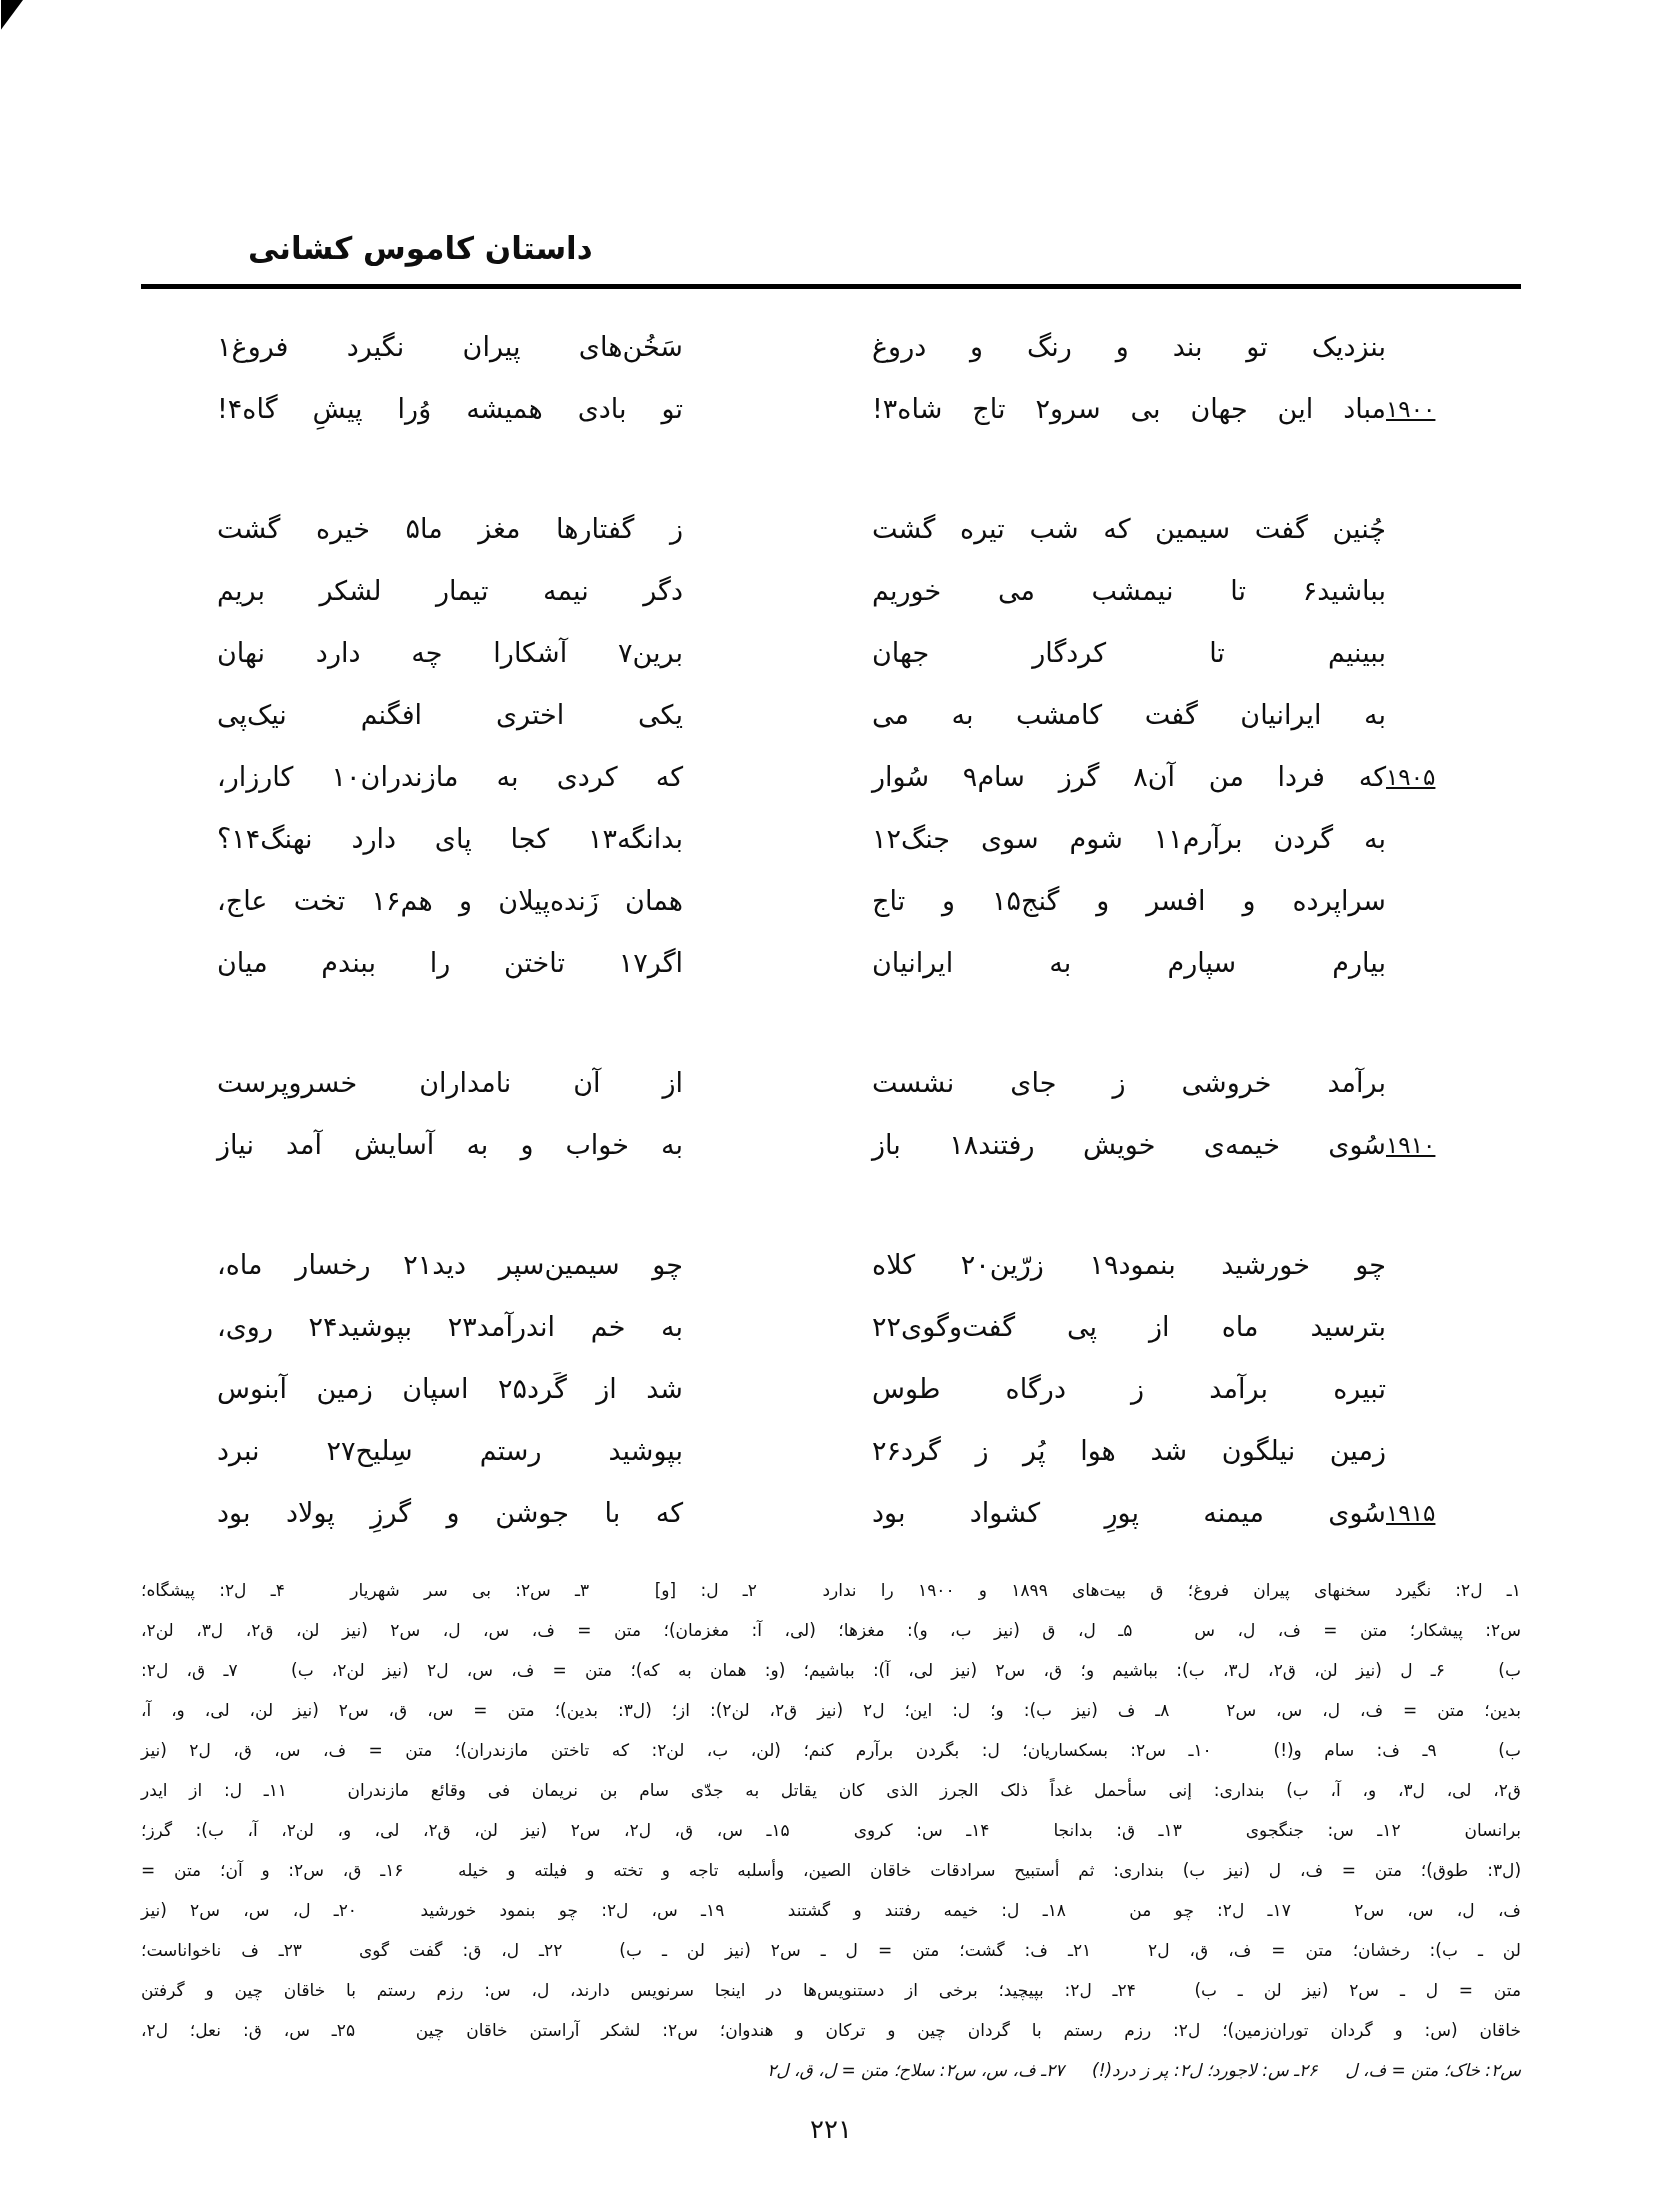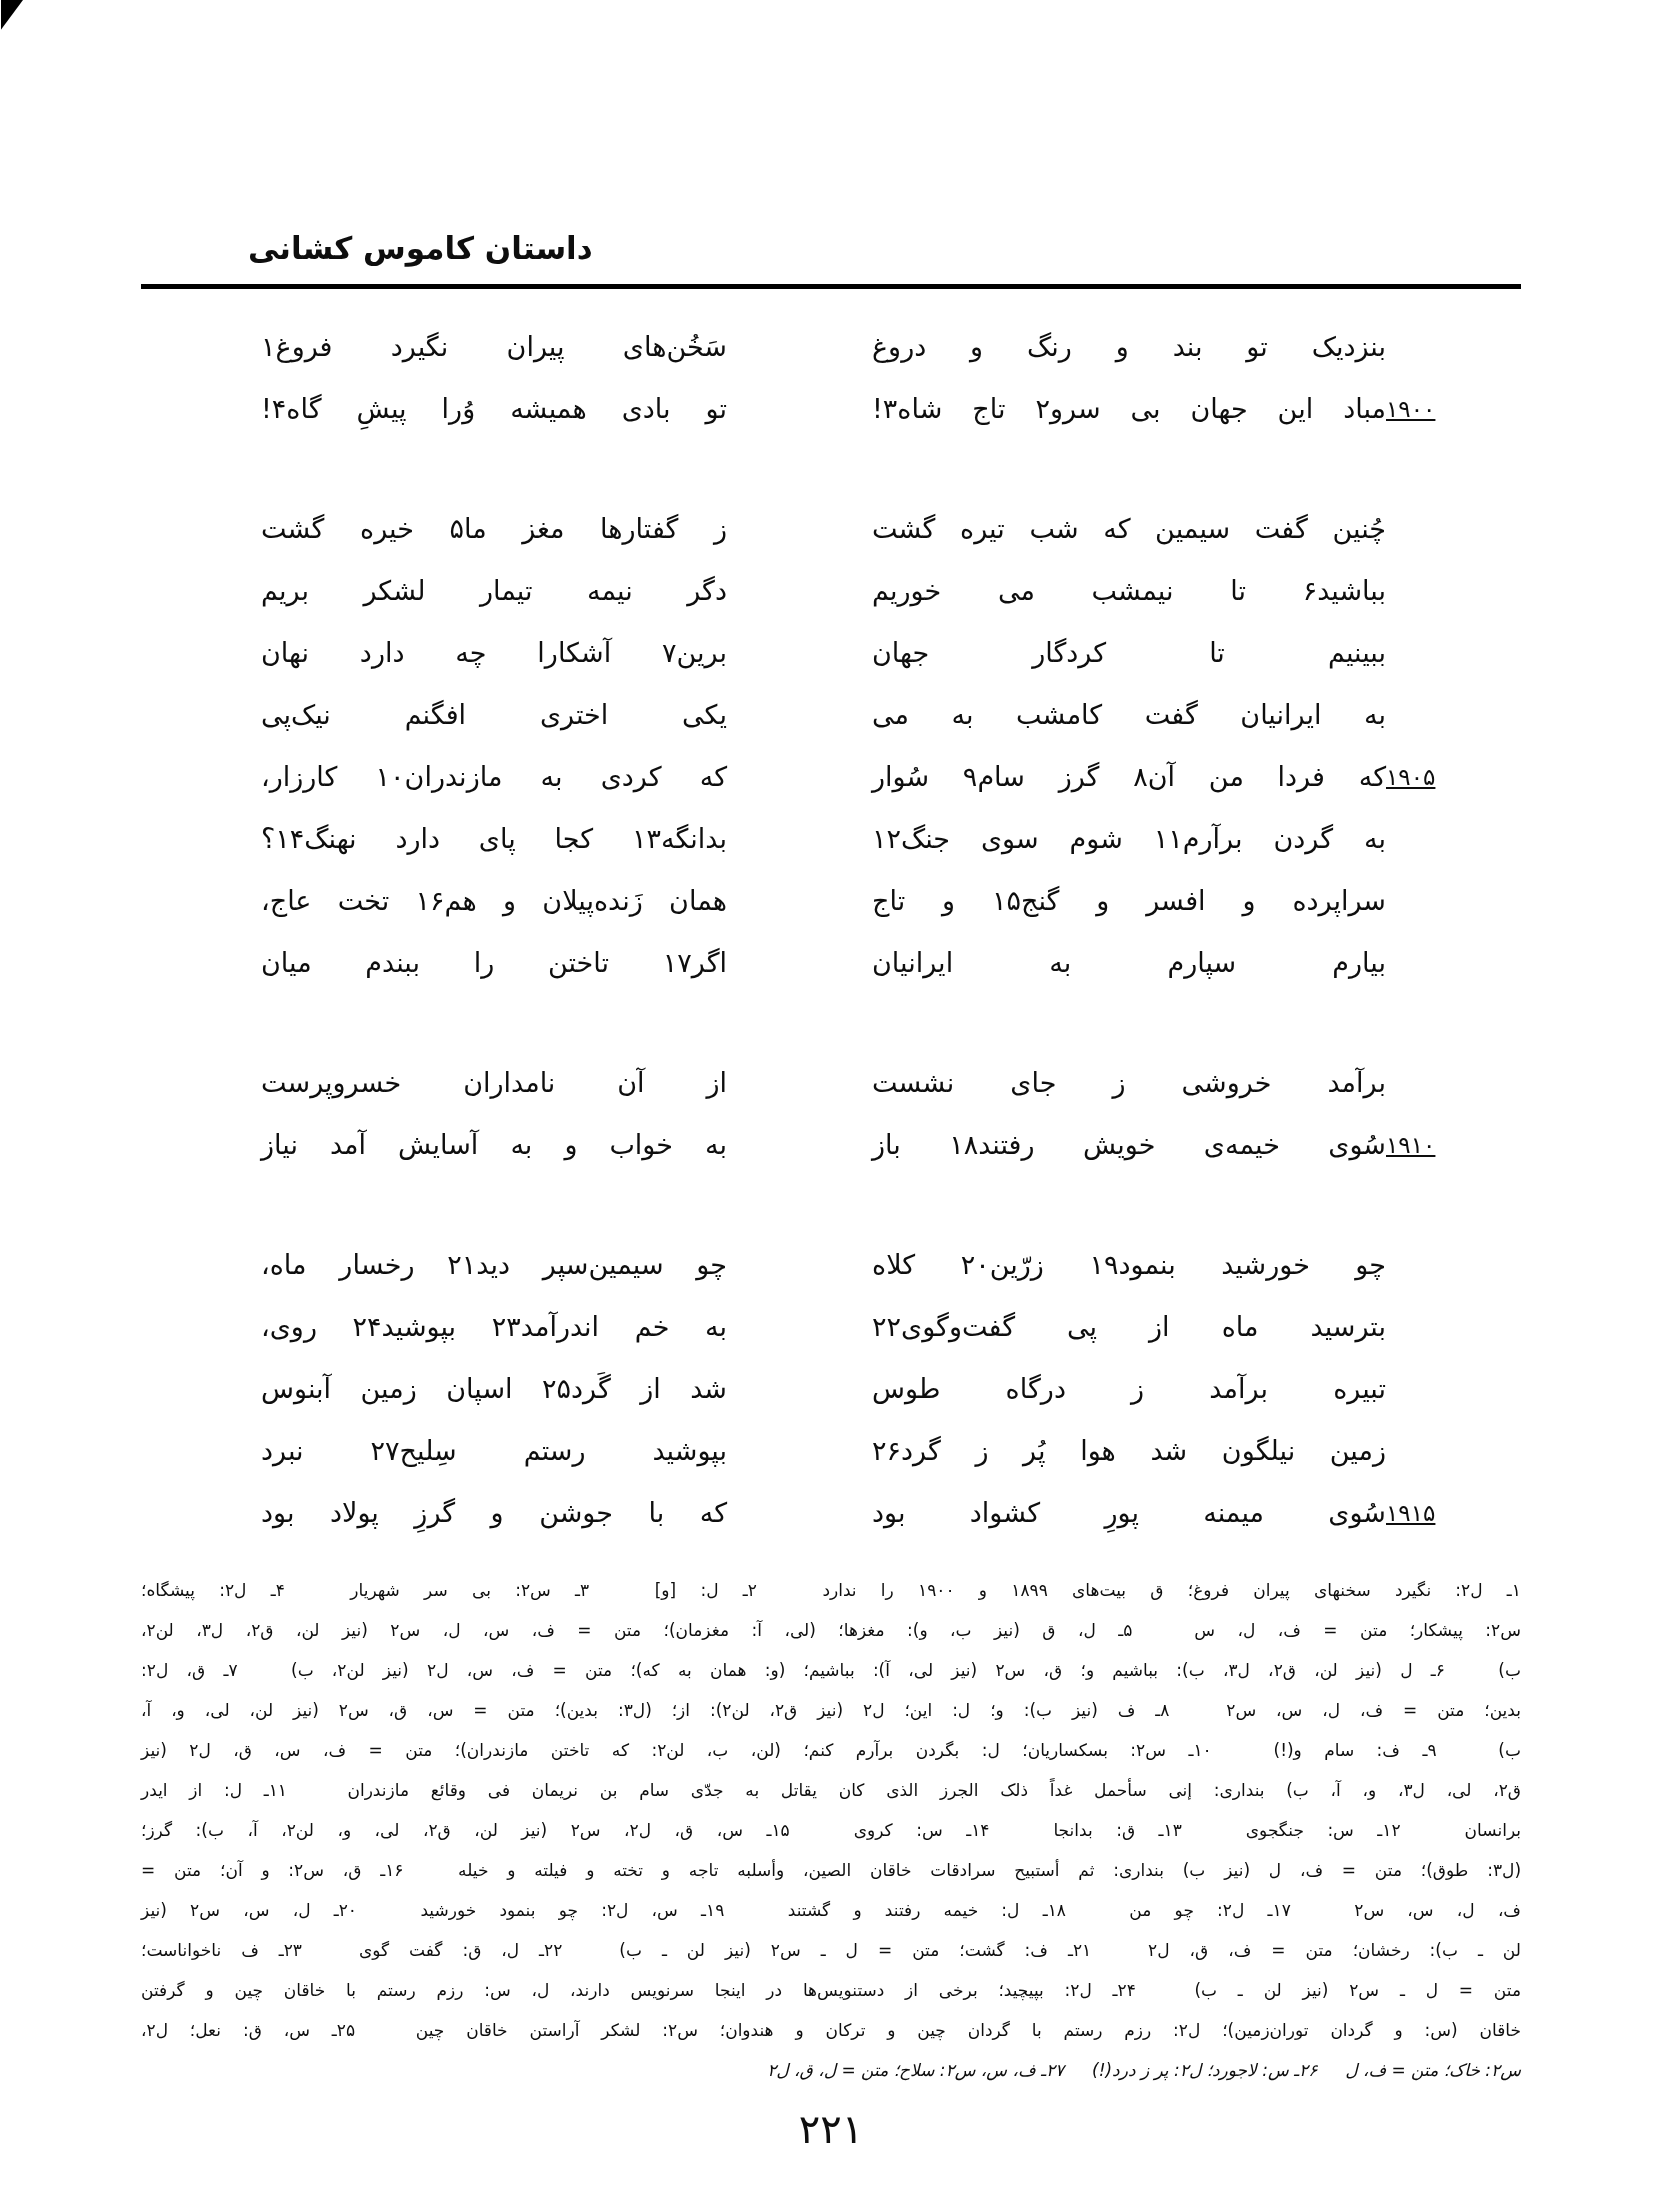--- a/index.html
+++ b/index.html
@@ -72,21 +72,21 @@
     line-height: 62px;
     white-space: nowrap;
     text-align: justify;
     text-align-last: justify;
   }
   .hemi.first {
     width: 514px;
   }
   .hemi.second {
     width: 466px;
-    margin-left: 120px;
+    margin-left: 76px;
   }
   .spacer {
     flex: 1;
   }
   .footnotes {
     margin-top: 26px;
     font-size: 17px;
   }
   .fn-line {
     line-height: 40px;
@@ -94,21 +94,21 @@
     text-align: justify;
     text-align-last: justify;
   }
   .fn-line:last-child {
     text-align-last: right;
     font-style: italic;
   }
   .page-number {
     margin-top: 19px;
     text-align: center;
-    font-size: 40px;
+    font-size: 26px;
     letter-spacing: 6.8px;
     line-height: 41px;
   }
 </style>
 </head>
 <body>
 
 <div class="corner-artifact"></div>
 
 <div class="content">

